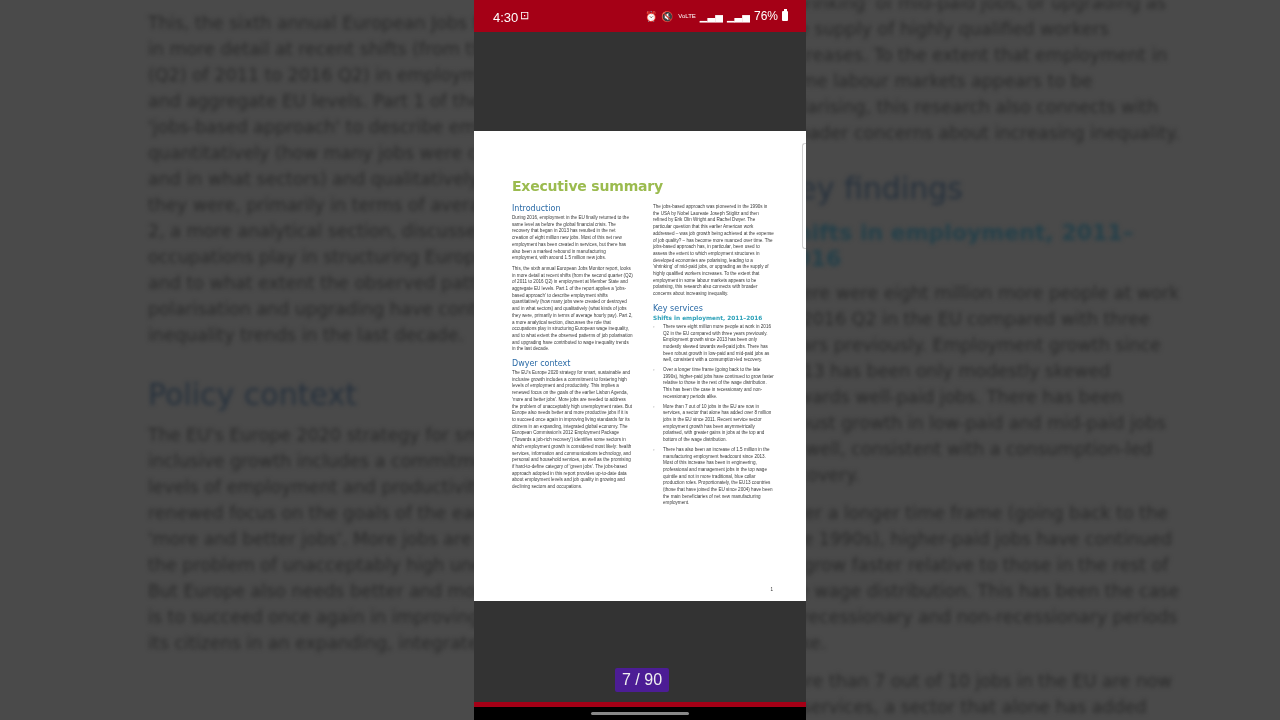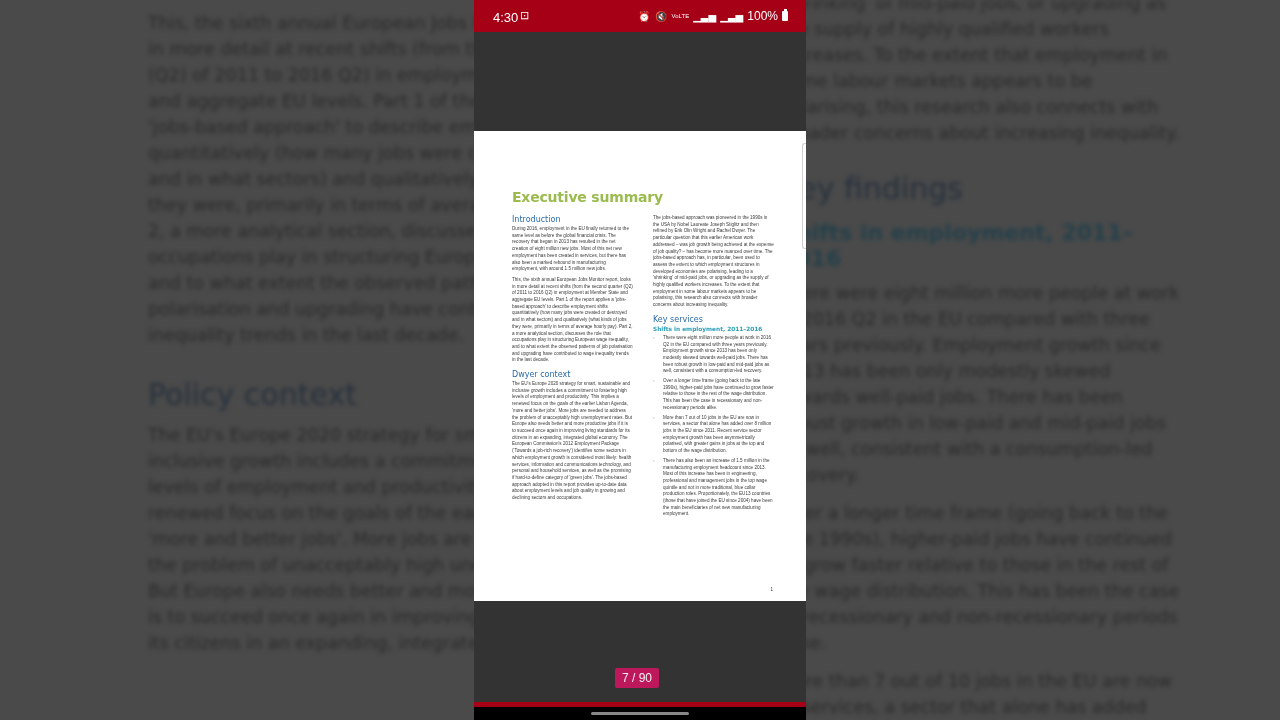--- a/index.html
+++ b/index.html
@@ -22,35 +22,35 @@
   .phone { position:absolute; left:474px; top:0; width:332px; height:720px; background:#333333; overflow:hidden; }
   .statusbar { position:absolute; left:0; top:0; width:332px; height:32px; background:#a50016; color:#fff; font-size:13px; }
   .status-time { position:absolute; left:19px; top:10px; font-size:13px; }
   .status-cap { position:absolute; left:46px; top:9px; font-size:11px; }
   .status-right { position:absolute; right:18px; top:9px; display:flex; align-items:center; gap:4px; font-size:12px; }
   .status-right .ico { font-size:10px; }
   .batt { display:inline-block; width:6px; height:10px; background:#fff; border-radius:1px; position:relative; }
   .batt:before { content:""; position:absolute; top:-2px; left:1.5px; width:3px; height:2px; background:#fff; }
 
   .page { position:absolute; left:0; top:131px; width:332px; height:470px; background:#ffffff; }
-  .page-inner { position:absolute; left:38px; top:47px; width:262px;margin-top:11px; }
+  .page-inner { position:absolute; left:38px; top:47px; width:262px; }
   .title { font-size:14px; color:#9bbb4f; font-family:"DejaVu Sans", sans-serif; margin:0; letter-spacing:-0.2px; }
   .cols { display:flex; gap:20px; margin-top:10px; }
   .colL, .colR { width:124px; }
   .h-sec { color:#2a6aa6; font-size:8px; margin:0 0 2px 0; font-weight:normal; font-family:"DejaVu Sans", sans-serif; }
   .h-sub { color:#2aa0b8; font-size:5.8px; margin:2px 0 3px 0; font-family:"DejaVu Sans", sans-serif; }
   .para { font-size:4.6px; line-height:6.7px; color:#3a3a3a; margin:0 0 4px 0; }
   .bullets { list-style:none; margin:0; padding:0; }
   .bullets li { font-size:4.6px; line-height:6.7px; color:#3a3a3a; margin:0 0 3px 0; padding-left:10px; position:relative; }
   .bullets li:before { content:"▫"; position:absolute; left:0; top:0; font-size:4px; color:#888; }
   .pagenum { position:absolute; right:33px; bottom:9px; font-size:4.5px; color:#333; }
 
   .scroll-handle { position:absolute; left:328px; top:143px; width:4px; height:104px; border:1px solid #cfcfcf; border-right:none; border-radius:3px 0 0 3px; }
 
-  .pager { position:absolute; left:141px; top:668px; background:#be185d; color:#f0f0f0; font-size:12px; padding:3px 7px; border-radius:2px; }
+  .pager { position:absolute; left:141px; top:668px; background:#4c1d95; color:#f0f0f0; font-size:16px; padding:3px 7px; border-radius:2px; }
   .redbar { position:absolute; left:0; top:702px; width:332px; height:5px; background:#a50016; }
   .navbar { position:absolute; left:0; top:707px; width:332px; height:13px; background:#000; }
   .nav-handle { position:absolute; left:117px; top:5px; width:98px; height:3px; background:#888; border-radius:2px; }
 </style>
 </head>
 <body>
 
 <div class="bg">
   <div class="col left">
     <p>This, the sixth annual European Jobs Monitor report, looks in more detail at recent shifts (from the second quarter (Q2) of 2011 to 2016 Q2) in employment at Member State and aggregate EU levels. Part 1 of the report applies a 'jobs-based approach' to describe employment shifts quantitatively (how many jobs were created or destroyed and in what sectors) and qualitatively (what kinds of jobs they were, primarily in terms of average hourly pay). Part 2, a more analytical section, discusses the role that occupations play in structuring European wage inequality, and to what extent the observed patterns of job polarisation and upgrading have contributed to wage inequality trends in the last decade.</p>
@@ -70,21 +70,21 @@
 <div class="phone">
   <div class="statusbar">
     <span class="status-time">4:30</span>
     <span class="status-cap">⊡</span>
     <div class="status-right">
       <span class="ico">⏰</span>
       <span class="ico">🔇</span>
       <span class="ico" style="font-size:6px;line-height:6px;">VoLTE</span>
       <span class="ico">▁▃▅</span>
       <span class="ico">▁▃▅</span>
-      <span>100%</span>
+      <span>76%</span>
       <span class="batt"></span>
     </div>
   </div>
 
   <div class="page">
     <div class="page-inner">
       <h1 class="title">Executive summary</h1>
       <div class="cols">
         <div class="colL">
           <h2 class="h-sec">Introduction</h2>

